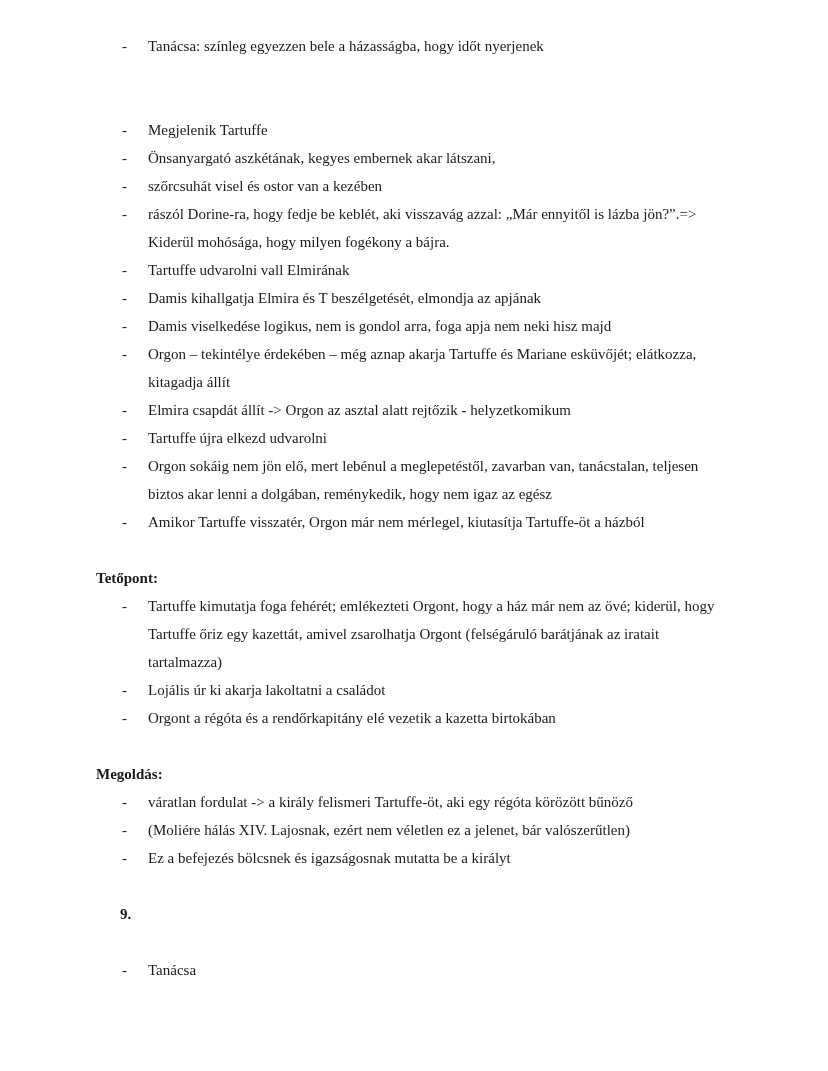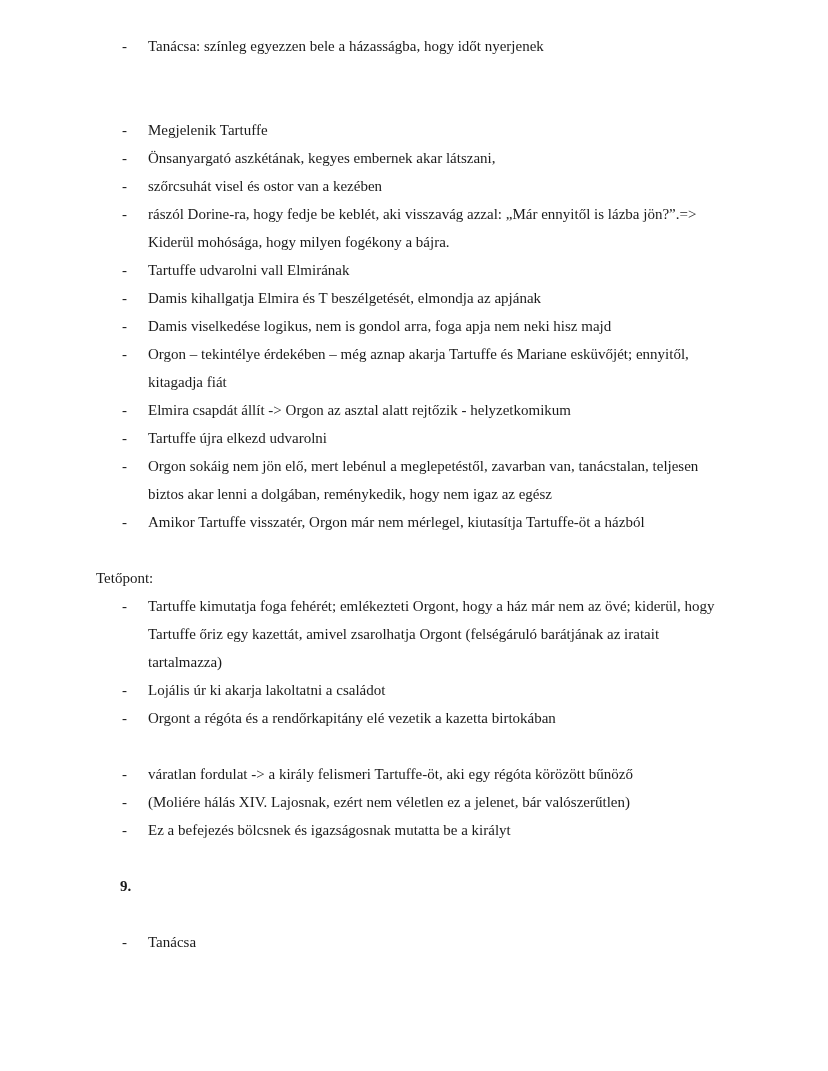--- a/index.html
+++ b/index.html
@@ -27,21 +27,21 @@
     line-height: 28px;
     padding-left: 26px;
   }
   .bullet .dash {
     flex: 0 0 26px;
   }
   .bullet .btext {
     flex: 1 1 auto;
   }
   .heading {
-    font-weight: normal;
+    font-weight: bold;
     line-height: 28px;
   }
   .num-heading {
     display: flex;
     font-weight: bold;
     line-height: 28px;
     padding-left: 24px;
   }
   .num-heading .num {
     flex: 0 0 26px;
@@ -82,21 +82,21 @@
       <div class="bullet">
         <span class="dash">-</span>
         <span class="btext">Damis kihallgatja Elmira és T beszélgetését, elmondja az apjának</span>
       </div>
       <div class="bullet">
         <span class="dash">-</span>
         <span class="btext">Damis viselkedése logikus, nem is gondol arra, foga apja nem neki hisz majd</span>
       </div>
       <div class="bullet">
         <span class="dash">-</span>
-        <span class="btext">Orgon – tekintélye érdekében – még aznap akarja Tartuffe és Mariane esküvőjét; ennyitől, kitagadja fiát</span>
+        <span class="btext">Orgon – tekintélye érdekében – még aznap akarja Tartuffe és Mariane esküvőjét; elátkozza, kitagadja állít</span>
       </div>
       <div class="bullet">
         <span class="dash">-</span>
         <span class="btext">Elmira csapdát állít -&gt; Orgon az asztal alatt rejtőzik - helyzetkomikum</span>
       </div>
       <div class="bullet">
         <span class="dash">-</span>
         <span class="btext">Tartuffe újra elkezd udvarolni</span>
       </div>
       <div class="bullet">
@@ -115,20 +115,21 @@
       </div>
       <div class="bullet">
         <span class="dash">-</span>
         <span class="btext">Lojális úr ki akarja lakoltatni a családot</span>
       </div>
       <div class="bullet">
         <span class="dash">-</span>
         <span class="btext">Orgont a régóta és a rendőrkapitány elé vezetik a kazetta birtokában</span>
       </div>
       <div class="spacer lines-1"></div>
+      <div class="heading">Megoldás:</div>
       <div class="bullet">
         <span class="dash">-</span>
         <span class="btext">váratlan fordulat -&gt; a király felismeri Tartuffe-öt,  aki egy régóta körözött bűnöző</span>
       </div>
       <div class="bullet">
         <span class="dash">-</span>
         <span class="btext">(Moliére hálás XIV. Lajosnak, ezért nem véletlen ez a jelenet, bár valószerűtlen)</span>
       </div>
       <div class="bullet">
         <span class="dash">-</span>

